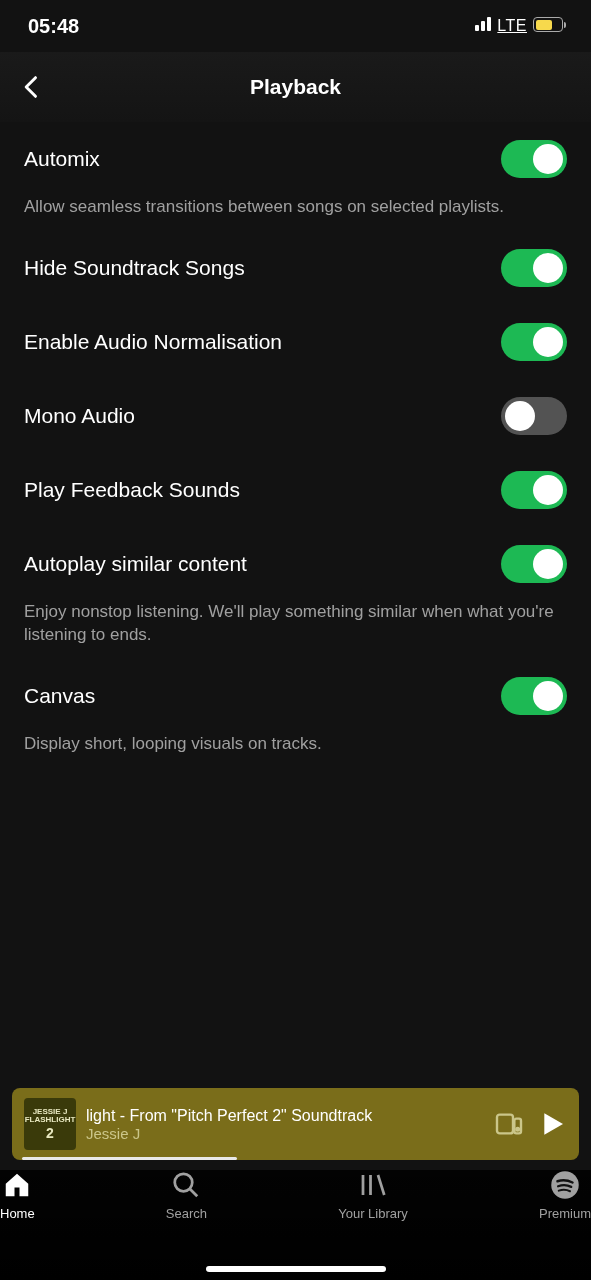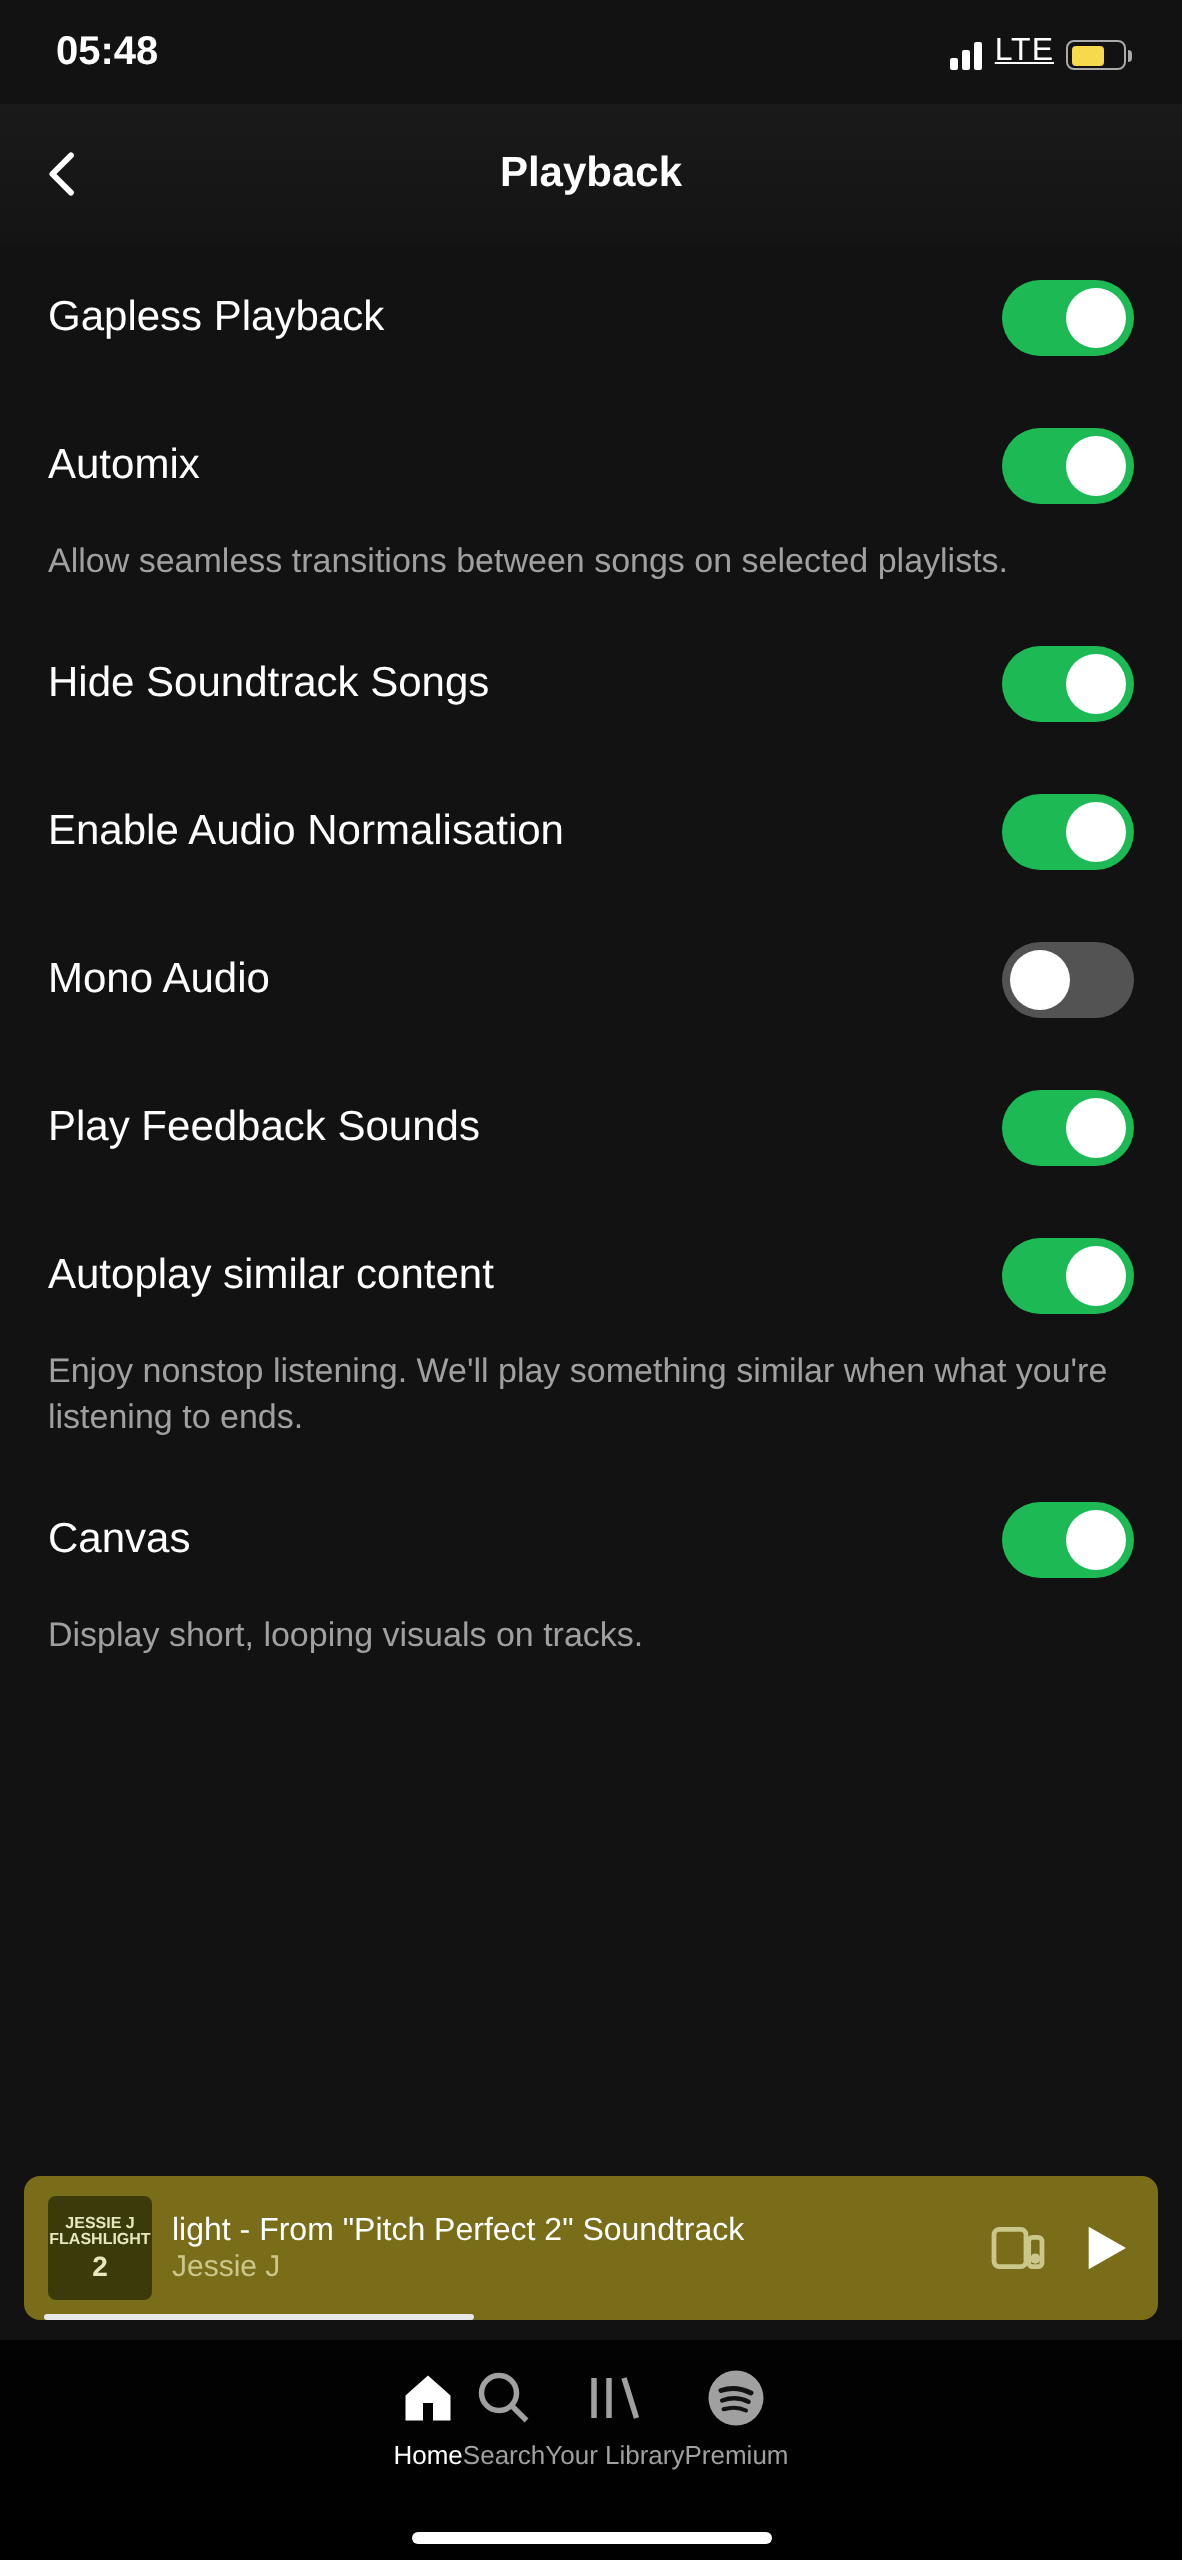--- a/index.html
+++ b/index.html
@@ -16,21 +16,21 @@
   height: 52px;
   display: flex;
   justify-content: space-between;
   align-items: center;
   padding: 0 28px;
   font-size: 20px;
   font-weight: 600;
 }
 .status-right {
   display: flex;
-  align-items: flex-end;
+  align-items: flex-start;
   gap: 6px;
   text-decoration: underline;
 }
 .signal-bars { display: flex; align-items: flex-end; gap: 2px; }
 .signal-bars span { width: 4px; background: #fff; border-radius: 1px; }
 .signal-bars span:nth-child(1){height:6px}
 .signal-bars span:nth-child(2){height:10px}
 .signal-bars span:nth-child(3){height:14px}
 .lte { font-size: 16px; font-weight: 500; letter-spacing: 0.5px;}
 .battery {
@@ -125,22 +125,21 @@
 .progress-np {
   position:absolute; bottom:0; left:10px; height:3px; width:38%; background:#e8e8e8; border-radius:2px;
 }
 
 .bottom-nav {
   position: absolute;
   bottom: 0; left: 0; right: 0;
   height: 110px;
   background: linear-gradient(rgba(0,0,0,0.85), #000);
   display: flex;
-  justify-content: center;
-  padding-top: 14px;
+  justify-content: space-between;
 }
 .nav-item {
   display: flex; flex-direction: column; align-items: center; gap: 6px;
   cursor: pointer;
 }
 .nav-item .icon { width: 30px; height: 30px; }
 .nav-item .label { font-size: 13px; }
 .nav-item.active { color: #fff; }
 .nav-item.inactive { color: #a0a0a0; }
 
@@ -170,26 +169,20 @@
 
 <div class="nav-header">
   <svg class="back-arrow" viewBox="0 0 24 24" fill="none" stroke="#fff" stroke-width="2.5" stroke-linecap="round" stroke-linejoin="round">
       <polyline points="15 4 7 12 15 20"></polyline>
     </svg>
   <div class="nav-title">Playback</div>
 </div>
 
 <div class="content">
 
-  <div class="row">
-    <div class="row-label">Gapless Playback</div>
-    <div class="toggle on">
-        <div class="knob"></div>
-      </div>
-  </div>
 
   <div class="row">
     <div class="row-label">Automix</div>
     <div class="toggle on">
         <div class="knob"></div>
       </div>
   </div>
   <div class="description">Allow seamless transitions between songs on selected playlists.</div>
 
   <div class="row">

